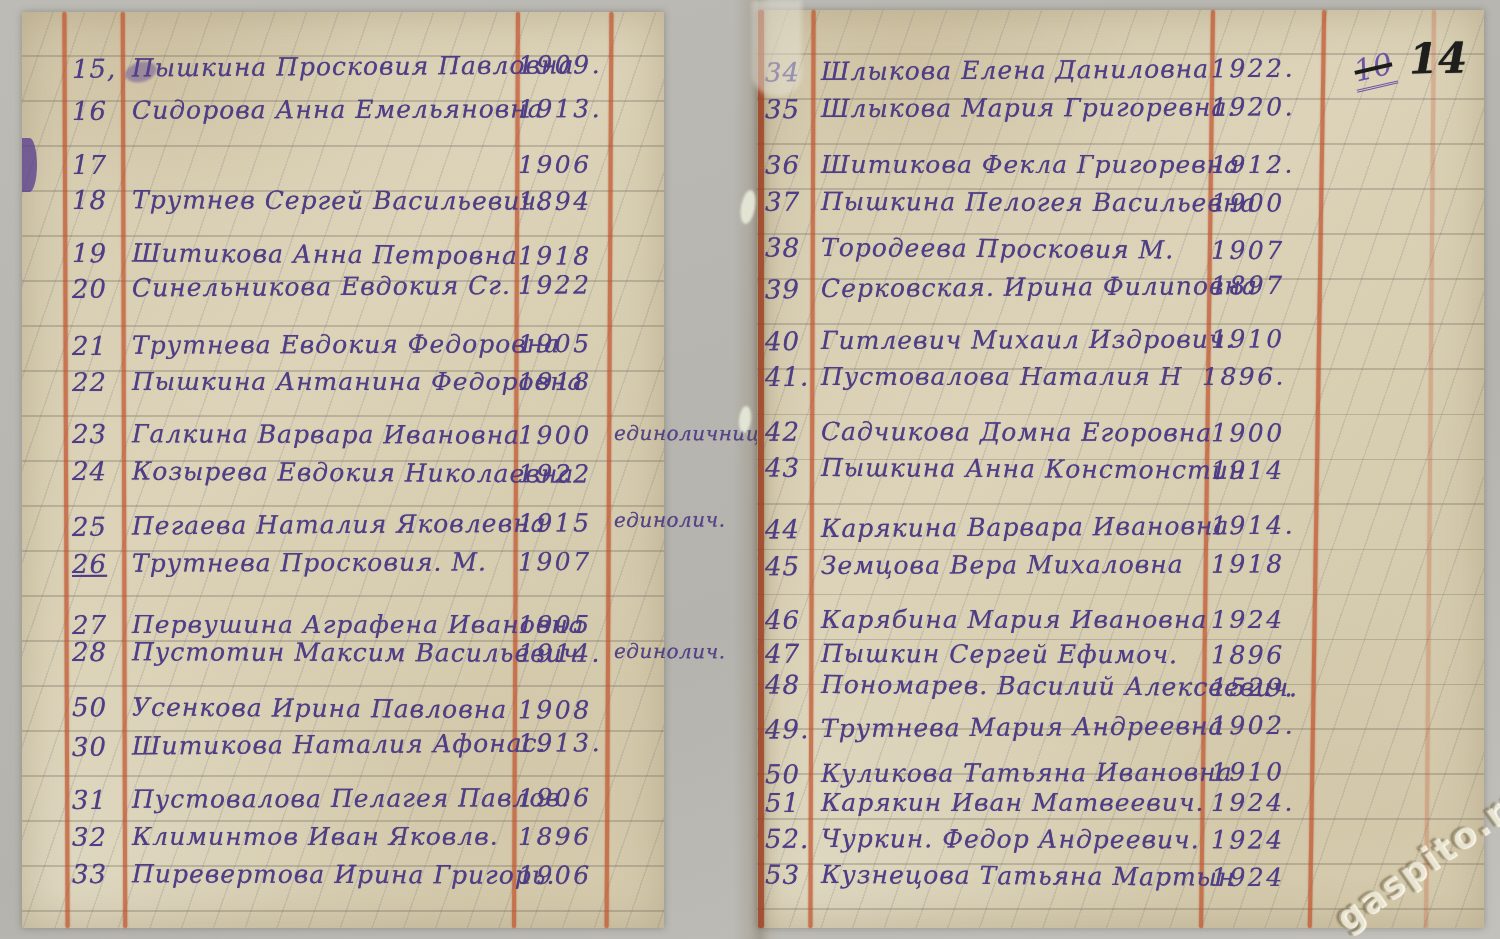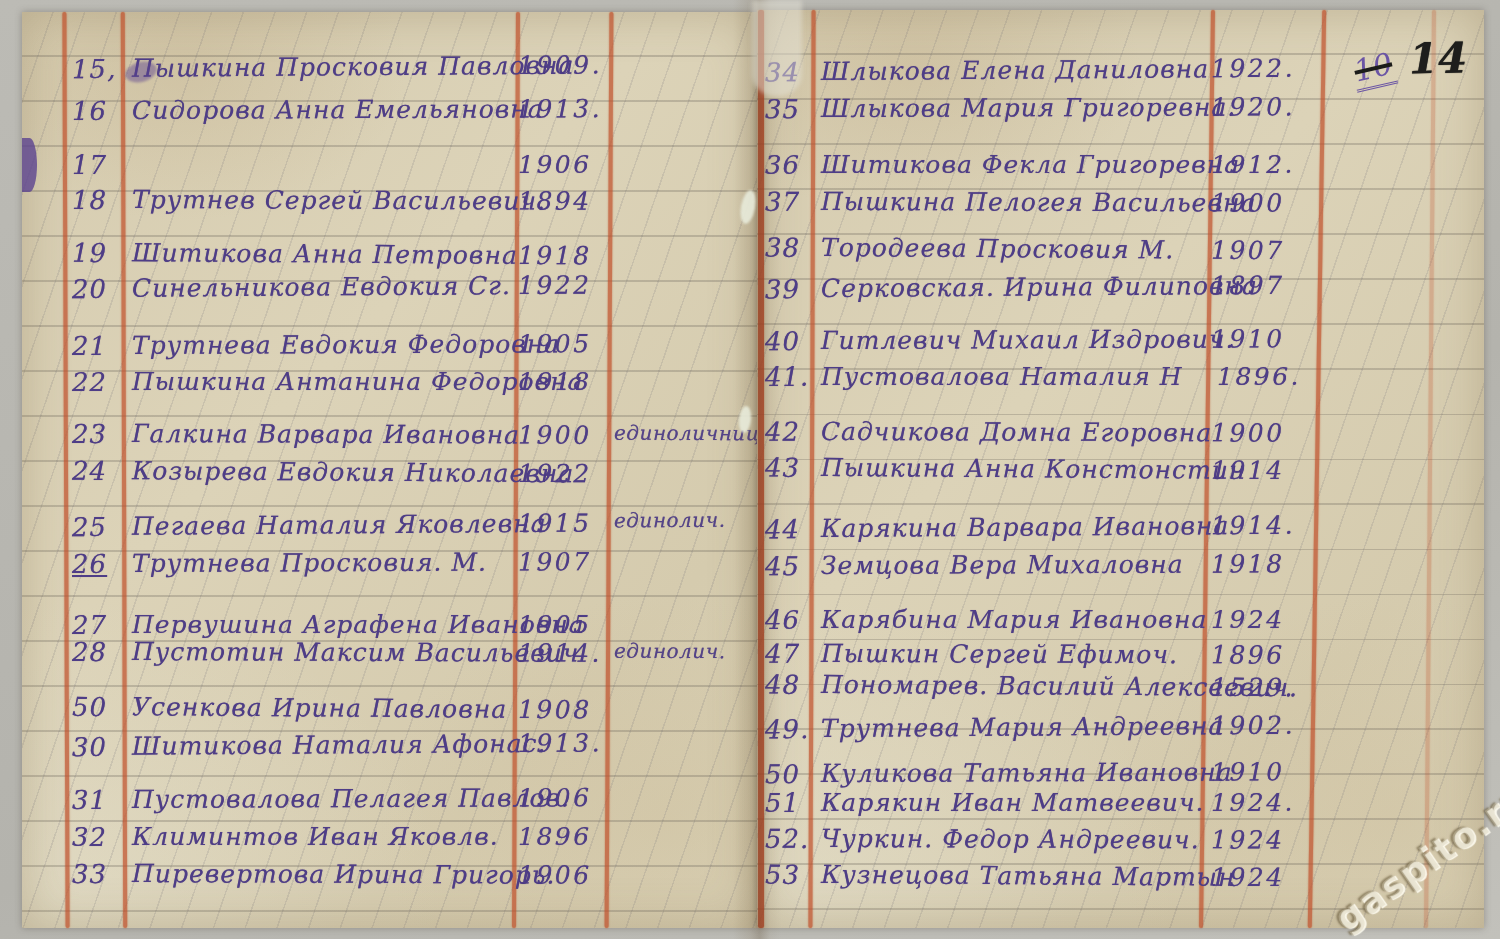--- a/index.html
+++ b/index.html
@@ -13,21 +13,21 @@
     position:absolute;
     background:
       repeating-linear-gradient(to bottom, rgba(0,0,0,0) 0 43.5px, rgba(108,102,92,0.30) 43.5px 45px),
       repeating-linear-gradient(109deg, rgba(0,0,0,0) 0 28.5px, rgba(112,110,120,0.17) 28.5px 30px),
       radial-gradient(ellipse 320px 220px at 22% 6%, rgba(187,166,126,0.28), rgba(187,166,126,0) 70%),
       radial-gradient(ellipse 420px 320px at 88% 88%, rgba(196,178,138,0.22), rgba(196,178,138,0) 70%),
       radial-gradient(ellipse 520px 420px at 8% 96%, rgba(234,232,216,0.35), rgba(234,232,216,0) 70%),
       linear-gradient(135deg,#d6ccb0,#dcd3b8 40%,#d5cbae 75%,#d9d0b5);
     box-shadow: inset 0 0 48px rgba(118,98,64,0.30), 0 0 7px rgba(60,55,45,0.35);
   }
-  .page-left{left:22px;top:12px;width:735px;height:916px;}
+  .page-left{left:22px;top:12px;width:642px;height:916px;}
   .page-right{left:757px;top:10px;width:727px;height:918px;}
   .vline{
     position:absolute;top:0;width:4px;height:100%;
     background:rgba(192,82,44,0.72);
     box-shadow:0 0 1.5px rgba(192,82,44,0.9);
     border-radius:2px;
   }
   .row{position:absolute;left:0;width:100%;height:38px;}
   .cell{position:absolute;top:0;white-space:nowrap;color:#4e3d87;
         font-style:italic;letter-spacing:1px;
@@ -216,21 +216,21 @@
           <span class="cell year" style="left: 454px;">1897</span>
         </div>
         <div class="row" style="top: 315px; transform: rotate(-0.2deg);">
           <span class="cell no" style="left: 8px;">40</span>
           <span class="cell name" style="left: 64px;">Гитлевич Михаил Издрович.</span>
           <span class="cell year" style="left: 454px;">1910</span>
         </div>
         <div class="row" style="top: 352px; transform: rotate(0deg);">
           <span class="cell no" style="left: 8px;">41.</span>
           <span class="cell name" style="left: 64px;">Пустовалова Наталия Н</span>
-          <span class="cell year" style="left: 454px; padding-left: 6px;">1896.</span>
+          <span class="cell year" style="left: 439px; padding-left: 6px;">1896.</span>
         </div>
         <div class="row" style="top: 408px; transform: rotate(0.2deg);">
           <span class="cell no" style="left: 8px;">42</span>
           <span class="cell name" style="left: 64px;">Садчикова Домна Егоровна</span>
           <span class="cell year" style="left: 454px;">1900</span>
         </div>
         <div class="row" style="top: 445px; transform: rotate(0.4deg);">
           <span class="cell no" style="left: 8px;">43</span>
           <span class="cell name" style="left: 64px;">Пышкина Анна Констонстин</span>
           <span class="cell year" style="left: 454px;">1914</span>

